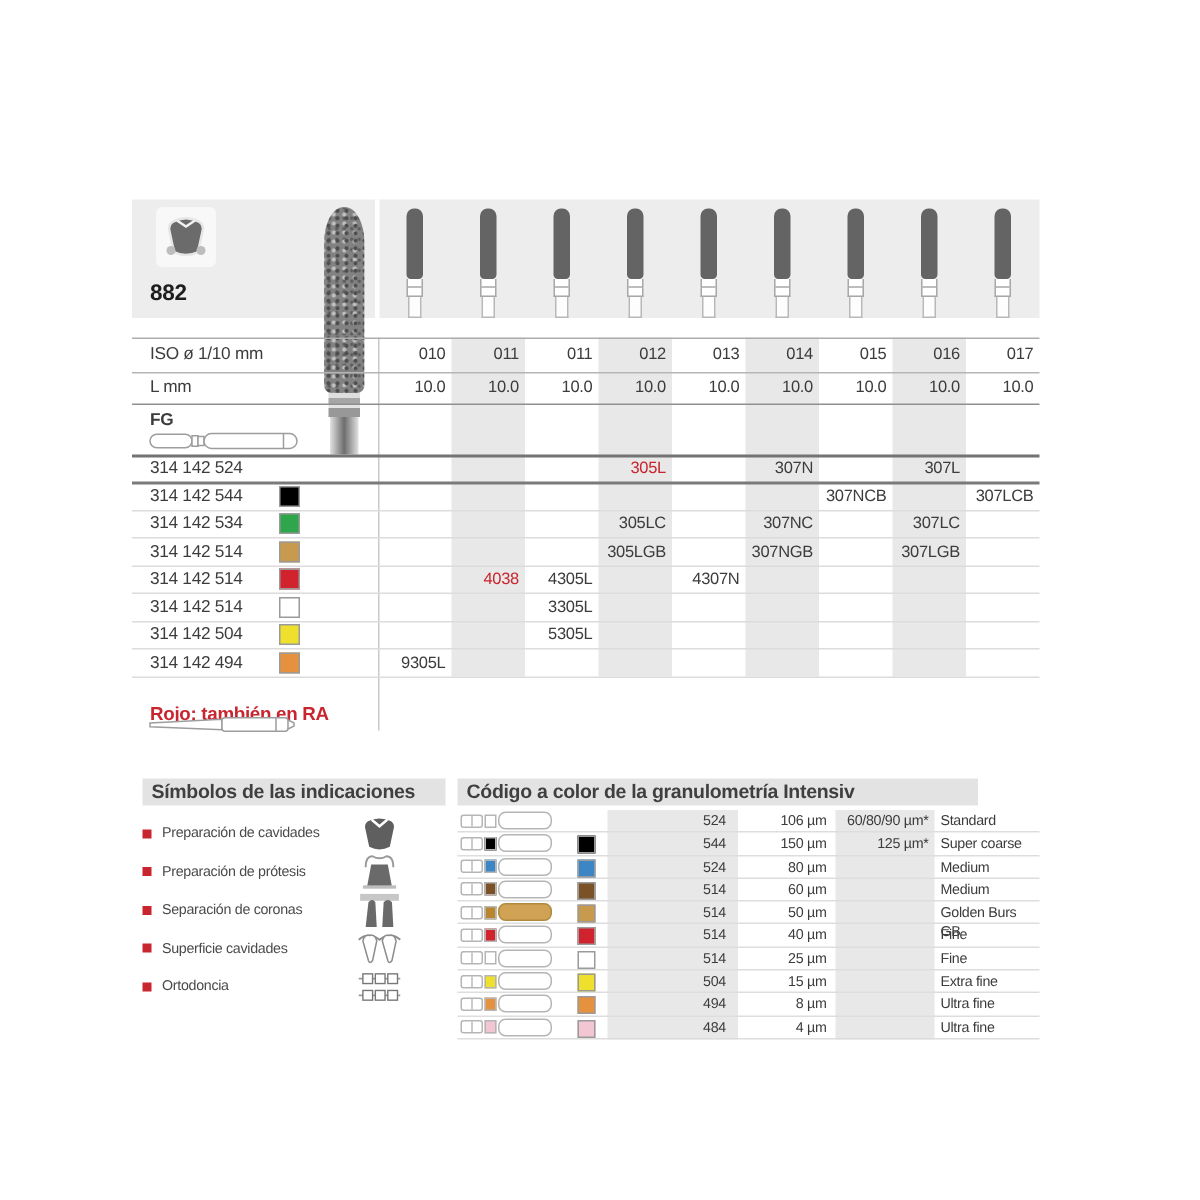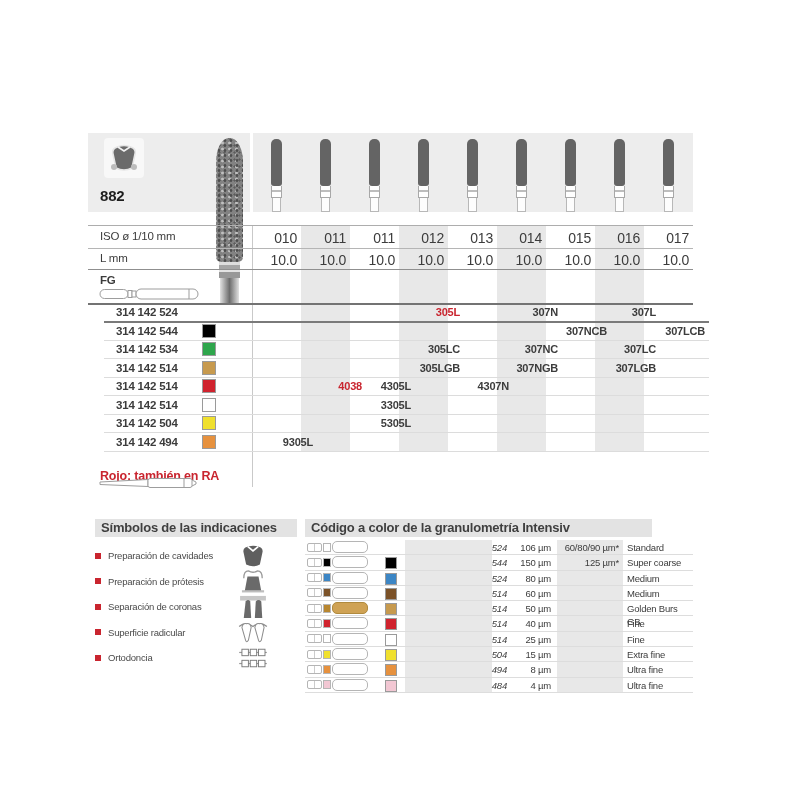--- a/index.html
+++ b/index.html
@@ -16,25 +16,25 @@
 
   .stripe{position:absolute;top:92px;height:226px;width:49px;background:#e8e8e8;}
   .divider-v{position:absolute;left:164px;top:92px;width:1px;height:262px;background:#c9c9c9;}
 
   .row-line{position:absolute;left:0;width:605px;}
   .r-iso{top:92px;height:22px;border-top:1px solid #adadad;border-bottom:1px solid #b5b5b5;}
   .r-l{top:115px;height:21px;border-bottom:1px solid #8f8f8f;}
   .r-fg{top:137px;height:33px;border-bottom:2px solid #737373;text-align:right;}
   .lbl{position:absolute;left:12px;top:4px;font-size:11.5px;}
   .lbl.bold{font-weight:bold;}
-  .hcell{position:absolute;width:45px;top:4px;text-align:right;font-size:14px;}
+  .hcell{position:absolute;width:45px;top:4px;text-align:right;font-size:11px;}
 
   .fg-icon{position:absolute;left:10px;top:14px;}
 
-  .prod-row{position:absolute;left:16px;width:605px;height:18px;border-bottom:1px solid #dcdcdc;font-weight:bold;}
+  .prod-row{position:absolute;left:0;width:605px;height:18px;border-bottom:1px solid #dcdcdc;}
   .prod-row.first{border-bottom:2px solid #7a7a7a;}
   .prod-num{position:absolute;left:12px;top:3px;font-size:11.5px;}
   .prod-sq{position:absolute;left:98px;top:2px;width:12px;height:12px;border:1px solid #9a9a9a;}
   .code-cell{position:absolute;width:45px;top:3px;text-align:right;font-size:11px;}
 
   .rojo-note{position:absolute;left:12px;top:322px;font-size:12.5px;font-weight:bold;margin-top:14px;}
   .ra-icon{position:absolute;left:10px;top:341px;}
 
   
   .big-bur{position:absolute;left:128px;top:5px;width:27px;}
@@ -71,21 +71,21 @@
 
   .gran{position:absolute;left:305px;top:519px;width:388px;}
   .gran .sec-title{width:347px;}
   .gran-body{position:relative;margin-top:3px;}
   .gcol{position:absolute;top:0;background:#e8e8e8;height:100%;}
   .gcol.c1{left:100px;width:87px;}
   .gcol.c2{left:252px;width:66px;}
   .gran-row{position:relative;height:14.3px;border-bottom:1px solid #ddd;font-size:9.5px;line-height:13px;}
   .g-icon{position:absolute;left:2px;top:2px;display:flex;align-items:center;}
   .g-sq{position:absolute;left:80px;top:2px;width:10px;height:10px;border:1px solid #9a9a9a;}
-  .g-code{position:absolute;left:100px;width:102px;text-align:right;top:1px;font-style:italic;}
+  .g-code{position:absolute;left:100px;width:79px;text-align:right;top:1px;}
   .g-grain{position:absolute;left:187px;width:59px;text-align:right;top:1px;}
   .g-alt{position:absolute;left:252px;width:62px;text-align:right;top:1px;}
   .g-name{position:absolute;left:322px;top:1px;}
 
   
   .gbur{display:flex;align-items:center;height:10px;}
   .gb-tip{width:13px;height:7px;border:1px solid #b5b5b5;border-radius:2px;background:#fff;
           background:linear-gradient(90deg,#fff 45%,#ccc 45% 55%,#fff 55%);}
   .gb-band{width:6px;height:7px;margin-left:1px;border:1px solid #b5b5b5;}
   .gb-head{width:34px;height:10px;margin-left:1px;border:1px solid #b5b5b5;border-radius:5px;background:#fff;}
@@ -287,21 +287,21 @@
           <span class="sym-icon">
             <svg width="28" height="24" viewBox="0 0 30 26">
               <rect x="1" y="1" width="28" height="5" fill="#c7c7c7"></rect>
               <path d="M5 25 L7 7 Q10 4 12 7 L13 25 Z" fill="#6a6a6a"></path>
               <path d="M17 25 L18 7 Q21 4 24 7 L25 25 Z" fill="#6a6a6a"></path>
             </svg>
           </span>
         </div>
         <div class="sym-item">
           <span class="sym-bullet"></span>
-          <span class="sym-label">Superficie radicular</span>
+          <span class="sym-label">Superficie cavidades</span>
           <span class="sym-icon">
             <svg width="30" height="24" viewBox="0 0 32 26">
               <path d="M1 7 Q8 1 16 7 Q24 1 31 7" fill="none" stroke="#8d8d8d" stroke-width="1.4"></path>
               <path d="M4 8 Q5 3 9 4 Q13 3 14 8 L11 22 Q9 25 8 22 Z" fill="#fff" stroke="#8d8d8d" stroke-width="1.1"></path>
               <path d="M18 8 Q19 3 23 4 Q27 3 28 8 L25 22 Q23 25 22 22 Z" fill="#fff" stroke="#8d8d8d" stroke-width="1.1"></path>
             </svg>
           </span>
         </div>
         <div class="sym-item">
           <span class="sym-bullet"></span>

